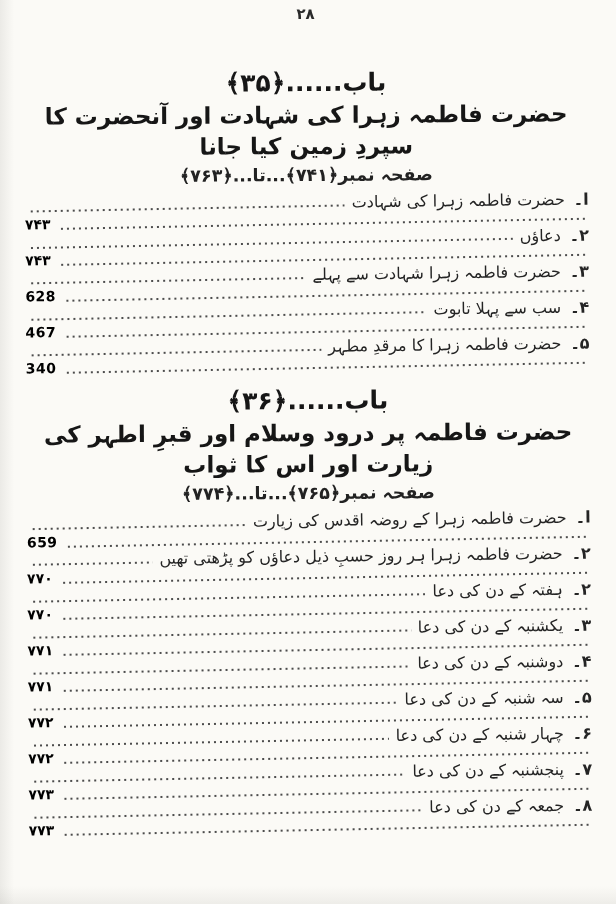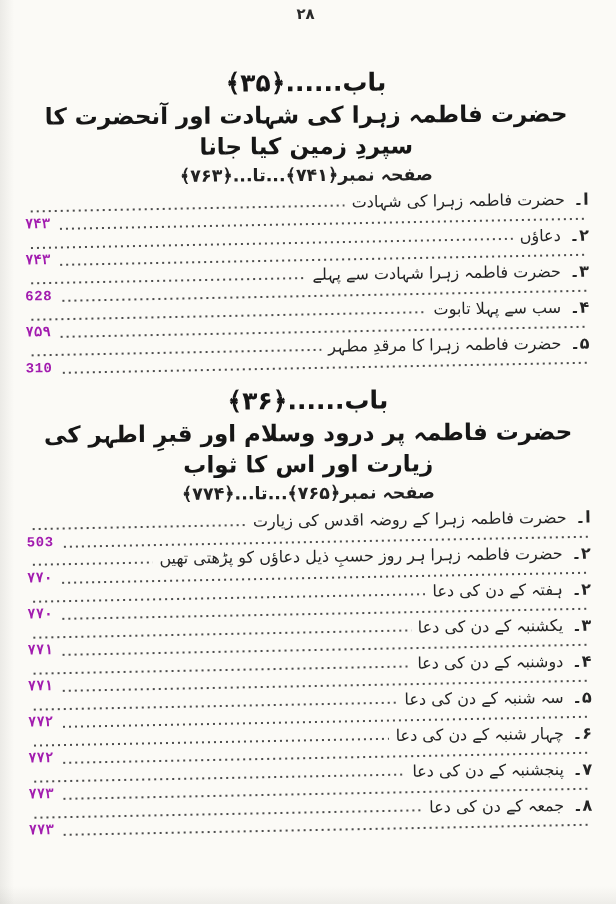--- a/index.html
+++ b/index.html
@@ -63,22 +63,22 @@
     margin:0 7px 3px 4px;
     background-image:radial-gradient(circle, #4c4c4c 1px, rgba(0,0,0,0) 1.35px);
     background-size:6px 4px;
     background-position:0 100%;
     background-repeat:repeat-x;
     transform:rotate(-0.4deg);
   }
   .entry-line2{display:flex;align-items:flex-end;height:17px;}
   .entry-line2 .leader{margin:0 2px 3px 8px;}
   .entry-page{
-    font-size:14px;font-weight:600;color:#a21caf;
-    white-space:nowrap;letter-spacing:.5px;padding-bottom:0;font-family:Liberation Mono, monospace;
+    font-size:14px;font-weight:600;color:#000000;
+    white-space:nowrap;letter-spacing:.5px;padding-bottom:0;
   }
   .chapter + .chapter{margin-top:12px;}
 </style>
 </head>
 <body>
 
 <div class="page">
 
   <div class="book-page-number">۲۸</div>
 
@@ -121,51 +121,51 @@
           </div>
         </div>
         <div class="entry">
           <div class="entry-line1">
             <span class="entry-num">۴۔</span>
             <span class="entry-title">سب سے پہلا تابوت</span>
             <span class="leader"></span>
           </div>
           <div class="entry-line2">
             <span class="leader"></span>
-            <span class="entry-page">۷۵۹</span>
+            <span class="entry-page">467</span>
           </div>
         </div>
         <div class="entry">
           <div class="entry-line1">
             <span class="entry-num">۵۔</span>
             <span class="entry-title">حضرت فاطمہ زہرا کا مرقدِ مطہر</span>
             <span class="leader"></span>
           </div>
           <div class="entry-line2">
             <span class="leader"></span>
-            <span class="entry-page">310</span>
+            <span class="entry-page">340</span>
           </div>
         </div>
       </div>
   </section>
 
   <section class="chapter">
     <div class="bab-line">باب......﴿۳۶﴾</div>
     <h1 class="chapter-title">حضرت فاطمہ پر درود وسلام اور قبرِ اطہر کی زیارت اور اس کا ثواب</h1>
     <div class="page-range">صفحہ نمبر﴿۷۶۵﴾...تا...﴿۷۷۴﴾</div>
     <div class="entries">
         <div class="entry">
           <div class="entry-line1">
             <span class="entry-num">ا۔</span>
             <span class="entry-title">حضرت فاطمہ زہرا کے روضہ اقدس کی زیارت</span>
             <span class="leader"></span>
           </div>
           <div class="entry-line2">
             <span class="leader"></span>
-            <span class="entry-page">503</span>
+            <span class="entry-page">659</span>
           </div>
         </div>
         <div class="entry">
           <div class="entry-line1">
             <span class="entry-num">۲۔</span>
             <span class="entry-title">حضرت فاطمہ زہرا ہر روز حسبِ ذیل دعاؤں کو پڑھتی تھیں</span>
             <span class="leader"></span>
           </div>
           <div class="entry-line2">
             <span class="leader"></span>

